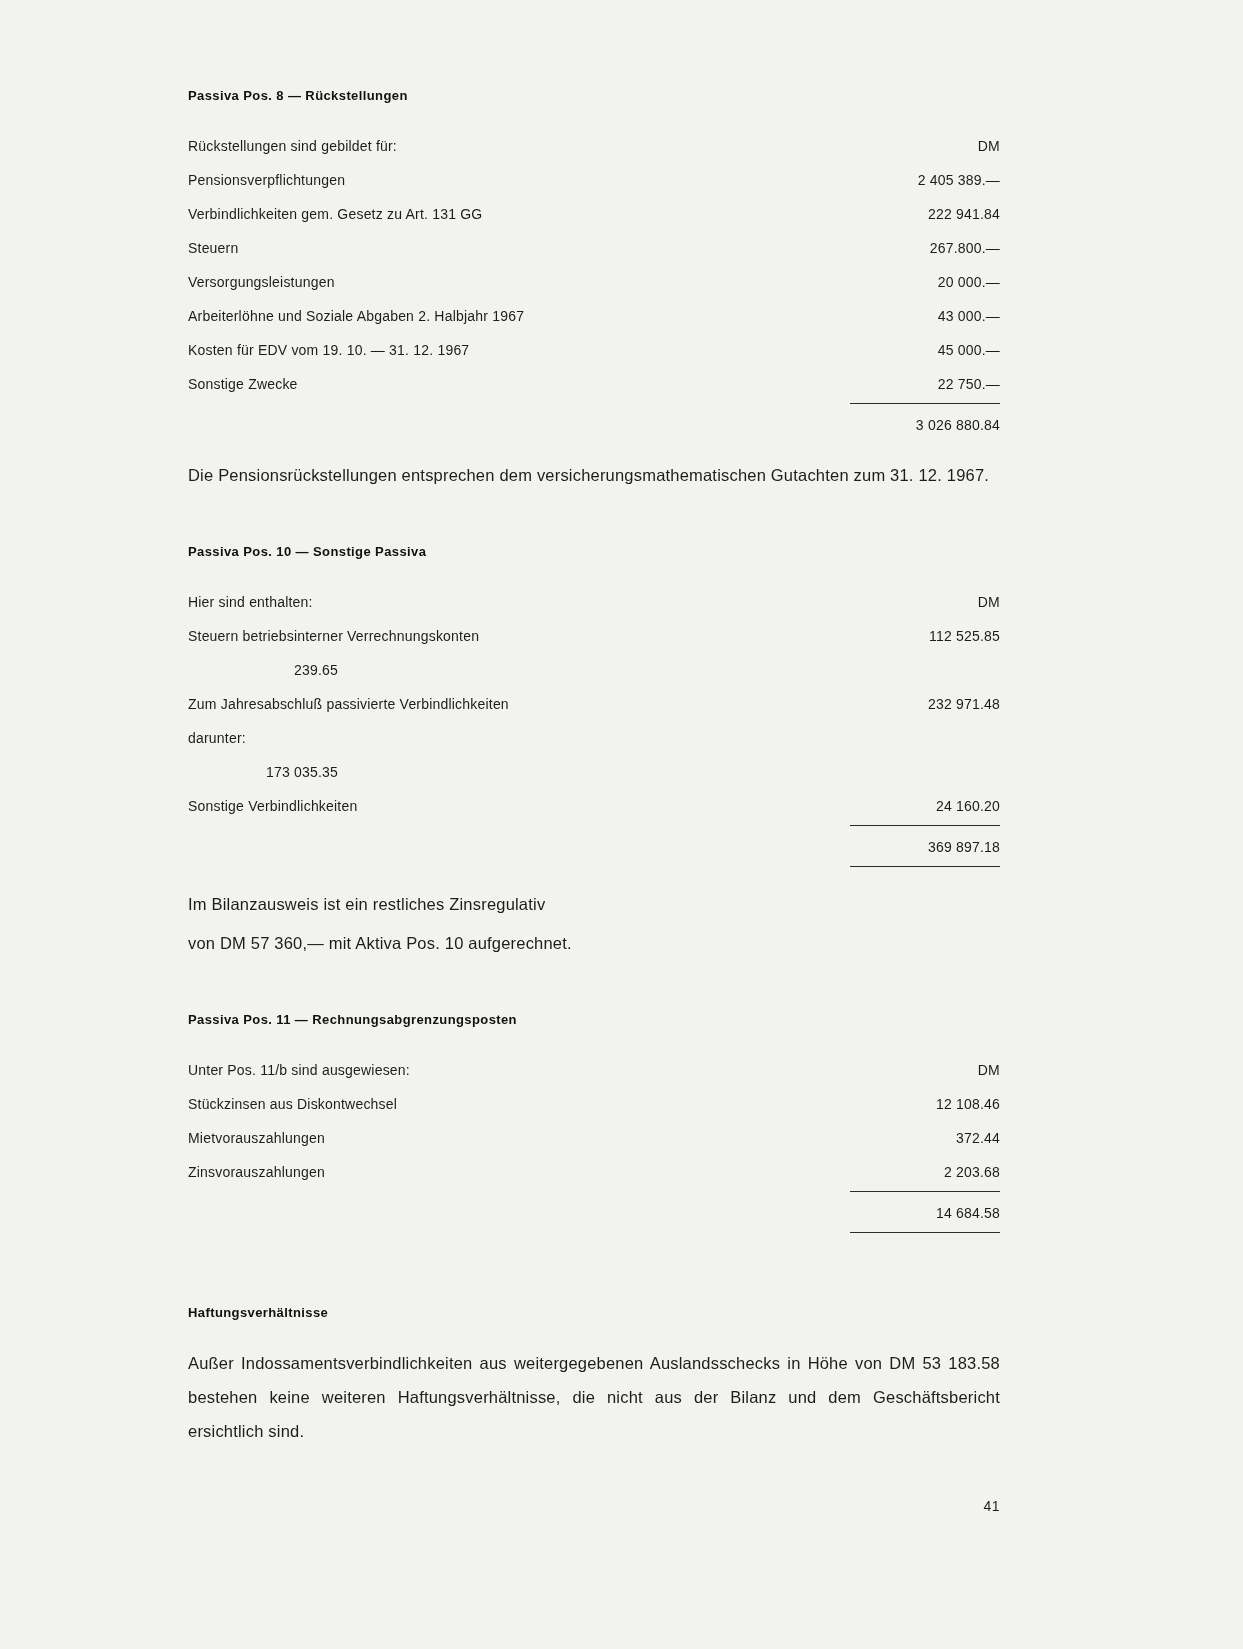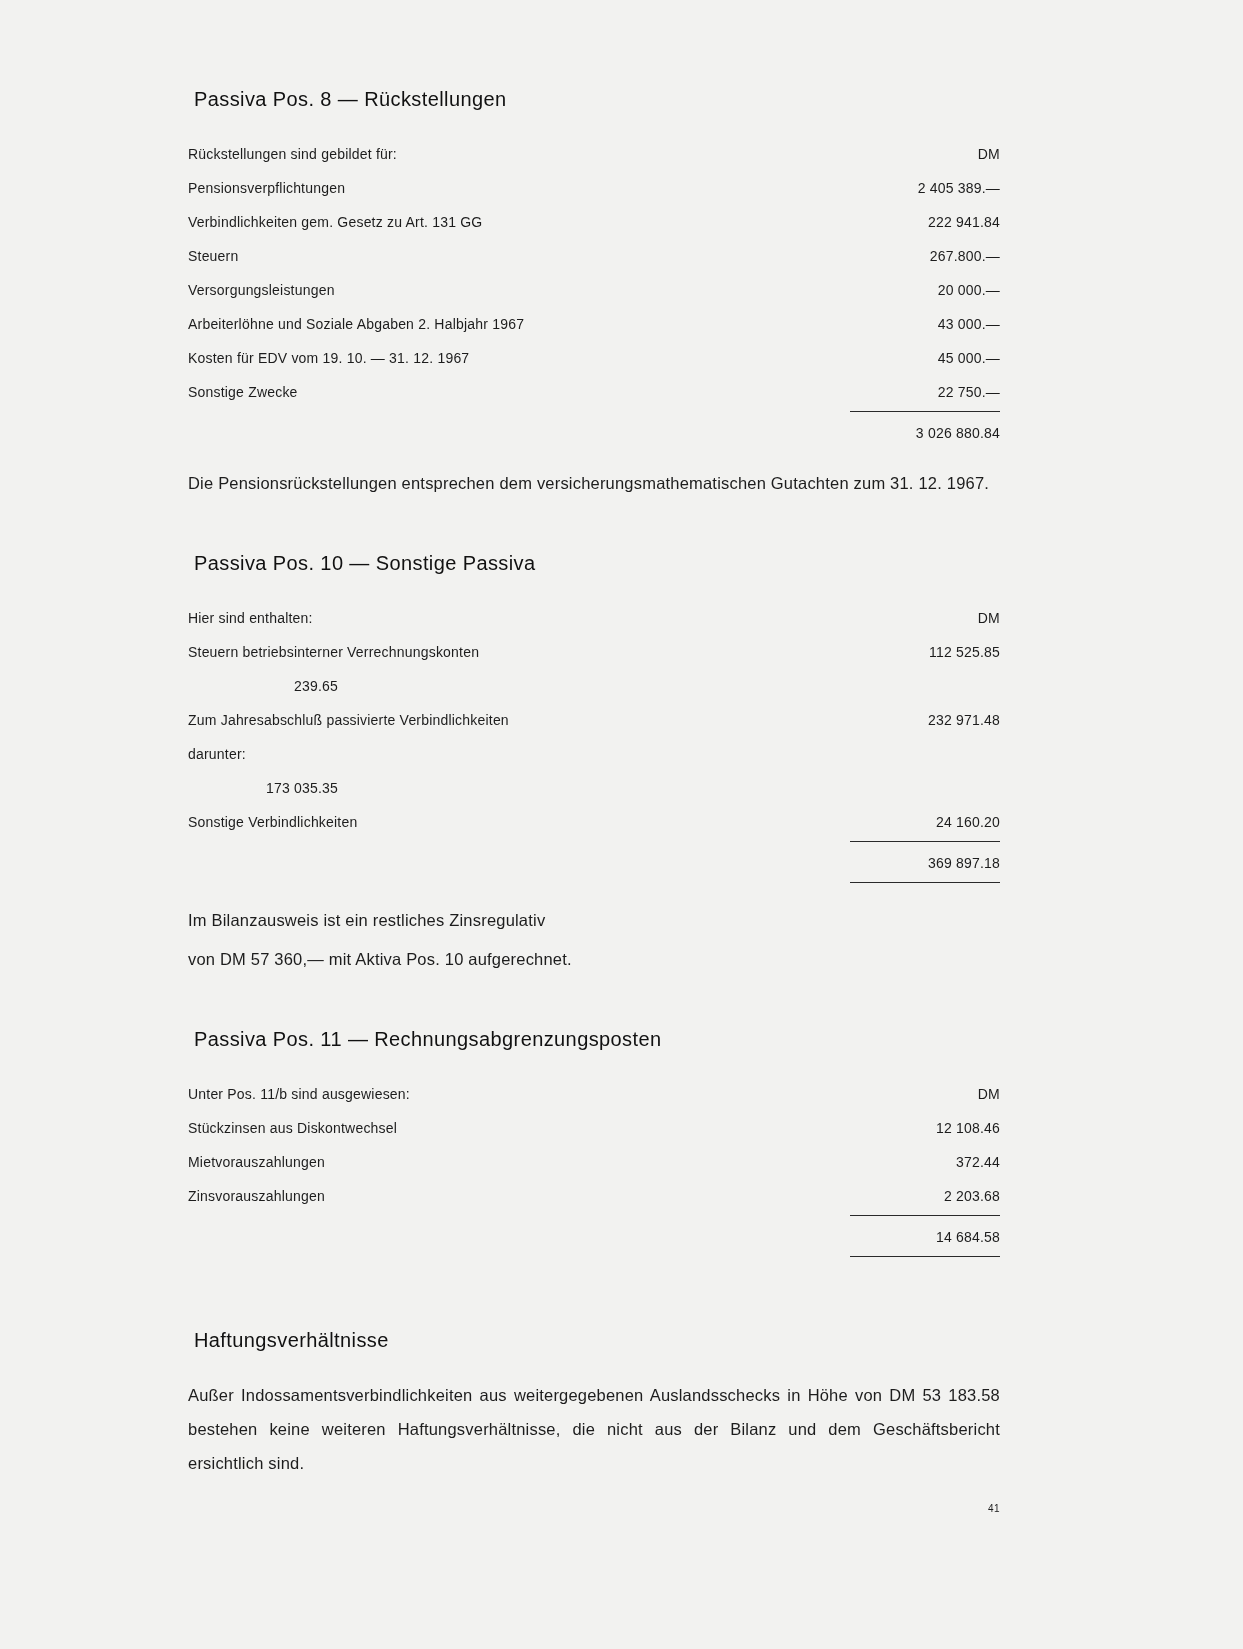--- a/index.html
+++ b/index.html
@@ -19,24 +19,24 @@
     box-sizing: border-box;
     overflow: hidden;
   }
   .content {
     position: absolute;
     left: 188px;
     top: 88px;
     width: 812px;
   }
   .sec-title {
-    font-size: 20px;
-    font-weight: normal;
+    font-size: 13px;
+    font-weight: bold;
     letter-spacing: 0.4px;
-    margin: 0 0 26px 6px;
+    margin: 0 0 26px 0;
     color: #111;
   }
   .row {
     display: flex;
     align-items: baseline;
     font-size: 14px;
     line-height: 34px;
     letter-spacing: 0.2px;
     color: #1d1d1d;
   }
@@ -79,21 +79,21 @@
   .block {
     margin-bottom: 52px;
   }
   .gap-top {
     margin-top: 20px;
   }
   .pageno {
     position: absolute;
     right: 243px;
     bottom: 135px;
-    font-size: 10px;
+    font-size: 14px;
     letter-spacing: 0.5px;
     color: #1d1d1d;
   }
 </style>
 </head>
 <body>
 
 <div class="page">
   <div class="content">
 

